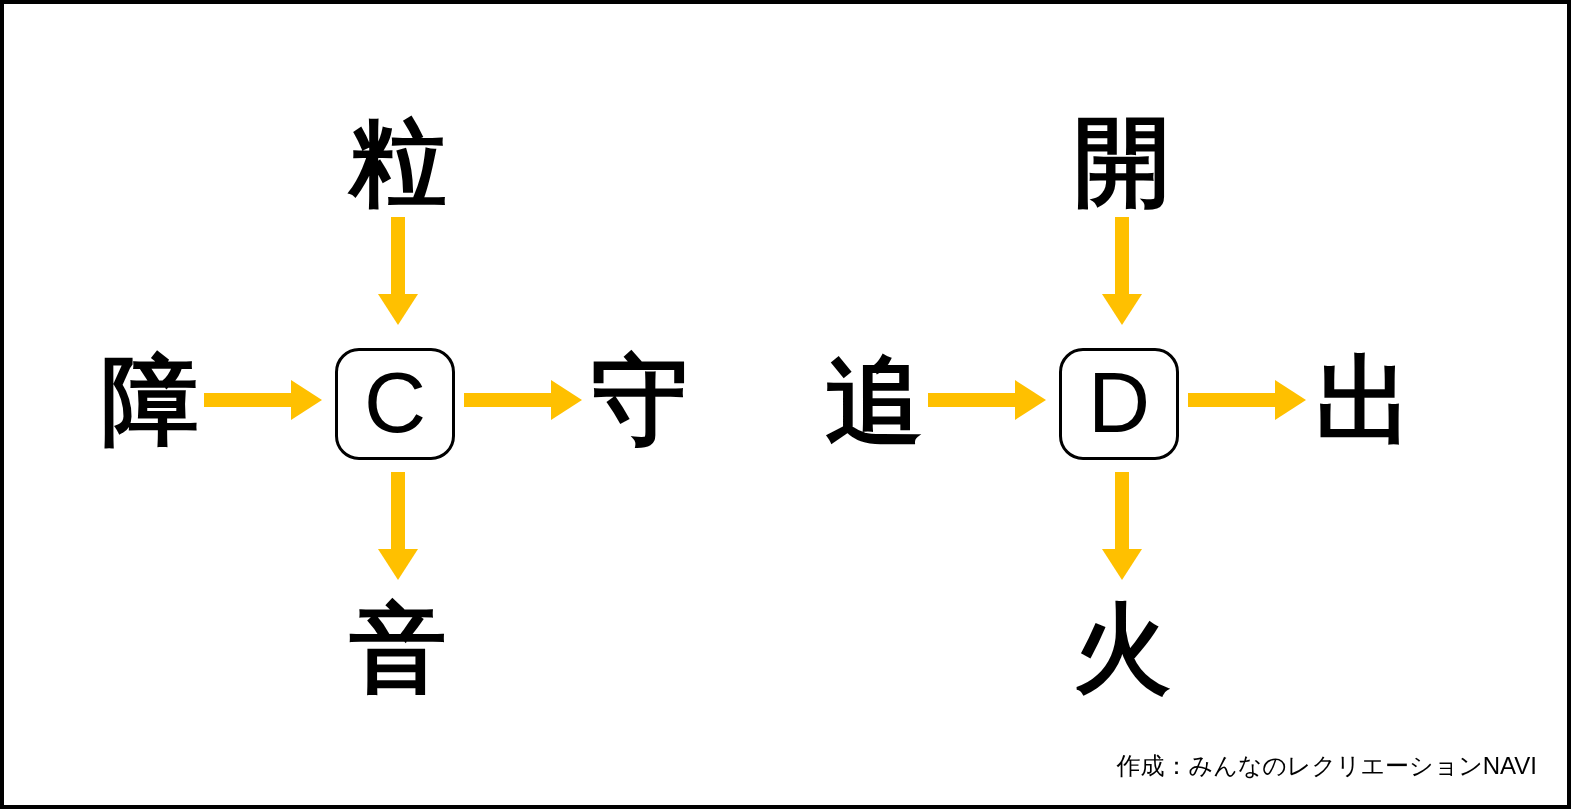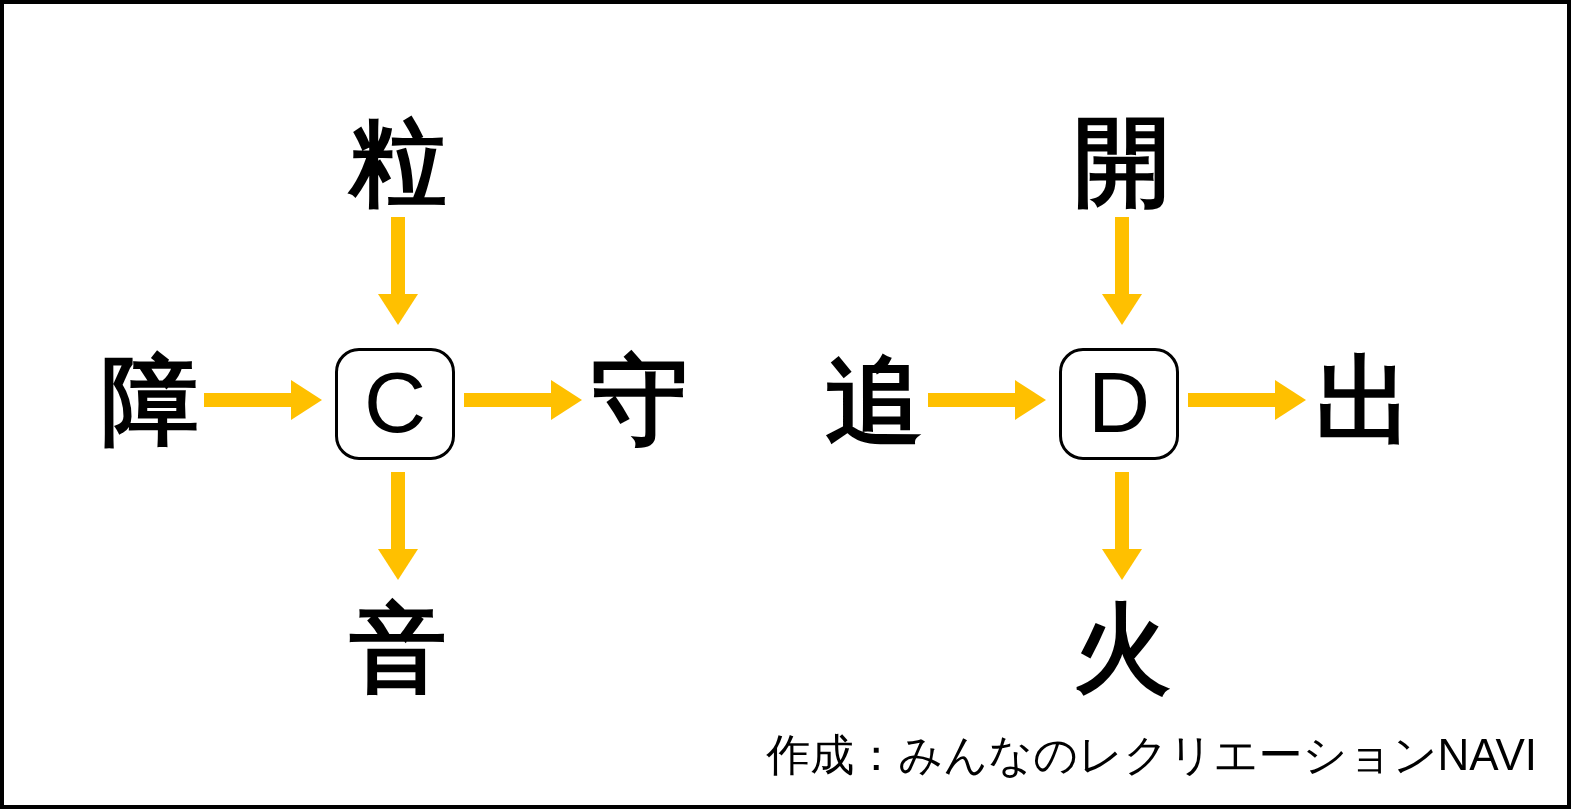--- a/index.html
+++ b/index.html
@@ -54,21 +54,21 @@
   .arrow{position:absolute;display:block;line-height:0;}
   .arrow svg{display:block;}
   .arrow-fill{fill:var(--arrow-color);}
   .a-top   {left:394px;top:213px;transform:translateX(-50%);}
   .a-left  {left:200px;top:396px;transform:translateY(-50%);}
   .a-right {left:460px;top:396px;transform:translateY(-50%);}
   .a-bottom{left:394px;top:468px;transform:translateX(-50%);}
   .credit{
     position:absolute;
     right:30px;bottom:26px;
-    font-size:44px;
+    font-size:24px;
     font-weight:400;
     line-height:1.1;
     white-space:nowrap;
   }
 </style>
 </head>
 <body>
 
 <div class="canvas">
 

